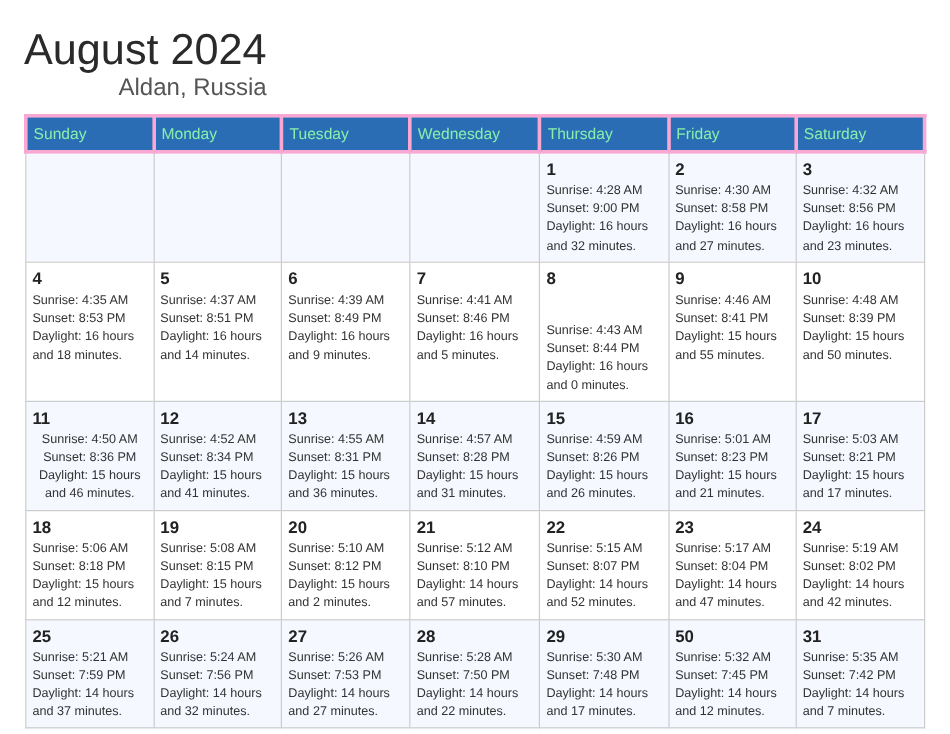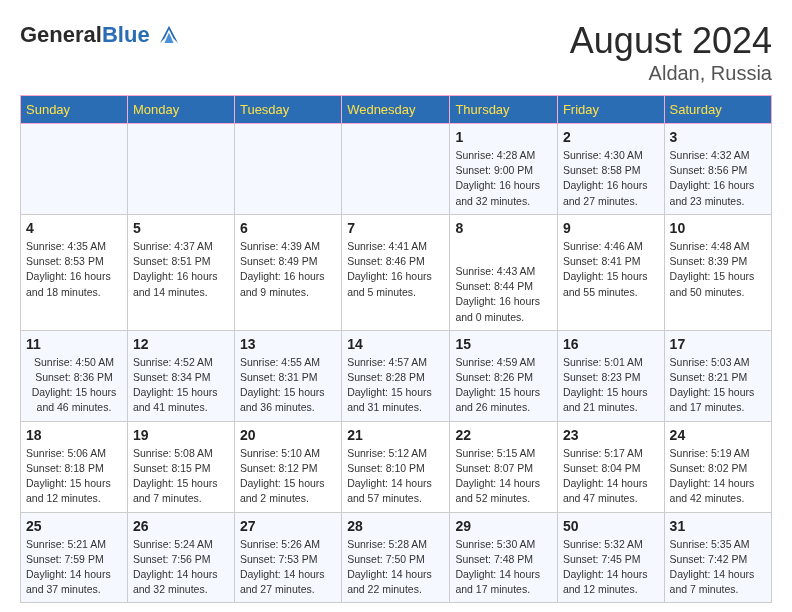--- a/index.html
+++ b/index.html
@@ -43,26 +43,26 @@
       font-size: 20px;
       color: #555;
     }
     table {
       width: 100%;
       border-collapse: collapse;
       font-size: 11px;
     }
     thead tr th {
       background: #2a6db5;
-      color: #fde047;
+      color: #86efac;
       text-align: left;
       padding: 6px 5px;
       font-size: 13px;
       font-weight: normal;
-      border: 1px solid #f9a8d4;
+      border: 3px solid #f9a8d4;
     }
     tbody tr td {
       vertical-align: top;
       padding: 5px;
       border: 1px solid #ccc;
       width: 110px;
       min-height: 80px;
       background: #fff;
     }
     tbody tr:nth-child(odd) td {
@@ -84,33 +84,20 @@
       line-height: 1.45;
     }
     .empty-cell {
       min-height: 80px;
     }
   </style>
 </head>
 <body>
 
 <div class="header">
-  <div class="logo">
-    <div>
-      <div style="display:flex;align-items:center;gap:2px;">
-        <span class="logo-text">
-          <span style="color:#2a2a2a;font-size:22px;font-weight:bold;">General</span><span style="color:#2a6db5;font-size:22px;font-weight:bold;">Blue</span>
-        </span>
-        <svg class="logo-icon" viewBox="0 0 40 35" width="40" height="35">
-          <polygon points="8,28 20,5 32,28 26,22 20,10 14,22" fill="#2a6db5"></polygon>
-          <polygon points="14,28 20,14 26,28" fill="#4a90d9"></polygon>
-        </svg>
-      </div>
-    </div>
-  </div>
   <div class="title-block">
     <div class="month-title">August 2024</div>
     <div class="location">Aldan, Russia</div>
   </div>
 </div>
 
 <table>
   <thead>
     <tr>
     <th>Sunday</th>

